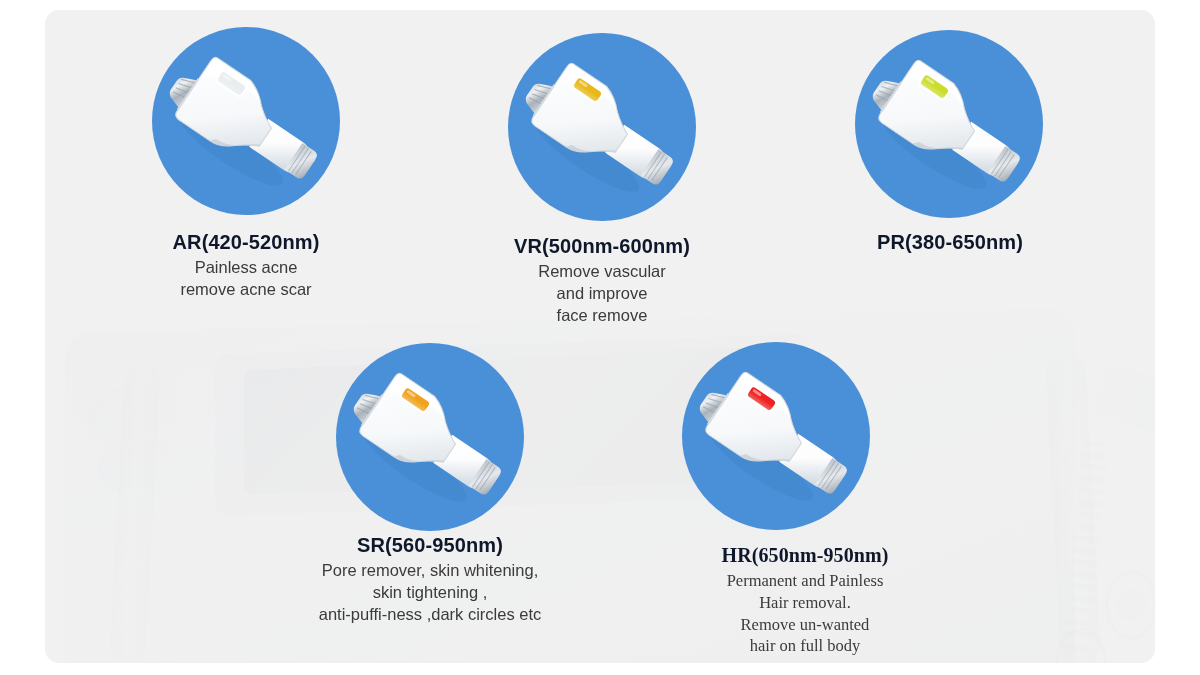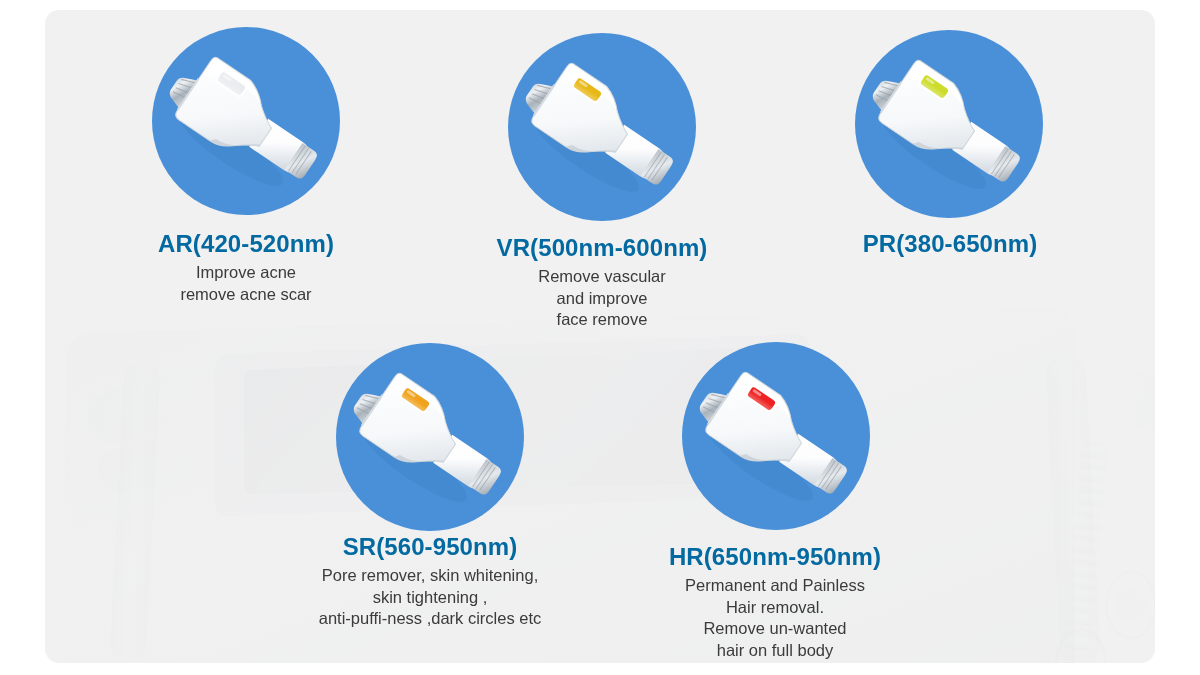--- a/index.html
+++ b/index.html
@@ -111,23 +111,23 @@
     border-radius:50%;
     overflow:hidden;
   }
 
   
   .hp{position:absolute;left:0;top:0;width:188px;height:188px;}
 
   
   .caption{position:absolute;text-align:center;}
   .title{
-    font-size:24px;
+    font-size:20px;
     font-weight:bold;
-    color:#0369a1;
+    color:#0f172a;
     letter-spacing:.1px;
     white-space:nowrap;
     margin:0 0 3px 0;
     line-height:1.2;
   }
   .desc{
     font-size:16.5px;
     color:#3b3b3b;
     line-height:1.32;
     margin:0;
@@ -219,21 +219,21 @@
       <path d="M30 88 L18 93 Q13 95 13 100 L13 110 Q13 115 18 117 L30 121 Z" fill="url(#tipg0)"></path>
       <path d="M16 96 L30 91 M16 101 L30 97 M16 106 L30 103 M16 111 L30 109" stroke="#99a2aa" stroke-width="1.1" opacity=".75"></path>
       <path d="M30 86 L30 123" stroke="#dfe4e9" stroke-width="2"></path>
 
       <path d="M34 58 Q30 58 30 64 L30 124 Q30 131 37 131 L74 131 Q86 131 96 122 Q108 112 118 108 L118 86 Q108 82 97 73 Q87 62 74 58 Z" fill="none" stroke="#cfd6dc" stroke-width="1"></path>
     </g>
   </svg>
         </div>
         <div class="caption" style="left: 51px; top: 220px; width: 300px;">
           <div class="title">AR(420-520nm)</div>
-          <div class="desc">Improve acne
+          <div class="desc">Painless acne
 remove acne scar</div>
         </div>
       </div>
       <div class="item">
         <div class="circle" style="left: 463px; top: 23px; background: rgb(74, 144, 217);">
   <svg class="hp" viewBox="0 0 188 188">
     <defs>
       <linearGradient id="bodyg1" x1="0" y1="0" x2="1" y2="1">
         <stop offset="0%" stop-color="#ffffff"></stop>
         <stop offset="42%" stop-color="#fdfdfe"></stop>
@@ -521,21 +521,21 @@
       <rect x="48" y="67.5" width="10" height="3" rx="1.5" fill="#ffffff" opacity=".45"></rect>
 
       <path d="M30 88 L18 93 Q13 95 13 100 L13 110 Q13 115 18 117 L30 121 Z" fill="url(#tipg4)"></path>
       <path d="M16 96 L30 91 M16 101 L30 97 M16 106 L30 103 M16 111 L30 109" stroke="#99a2aa" stroke-width="1.1" opacity=".75"></path>
       <path d="M30 86 L30 123" stroke="#dfe4e9" stroke-width="2"></path>
 
       <path d="M34 58 Q30 58 30 64 L30 124 Q30 131 37 131 L74 131 Q86 131 96 122 Q108 112 118 108 L118 86 Q108 82 97 73 Q87 62 74 58 Z" fill="none" stroke="#cfd6dc" stroke-width="1"></path>
     </g>
   </svg>
         </div>
-        <div class="caption" style="left: 580px; top: 533px; width: 300px;">
+        <div class="caption" style="left: 610px; top: 533px; width: 300px; font-family: Liberation Serif, serif;">
           <div class="title">HR(650nm-950nm)</div>
           <div class="desc">Permanent and Painless
 Hair removal.
 Remove un-wanted
 hair on full body</div>
         </div>
       </div>
     </div>
 
 </div>

